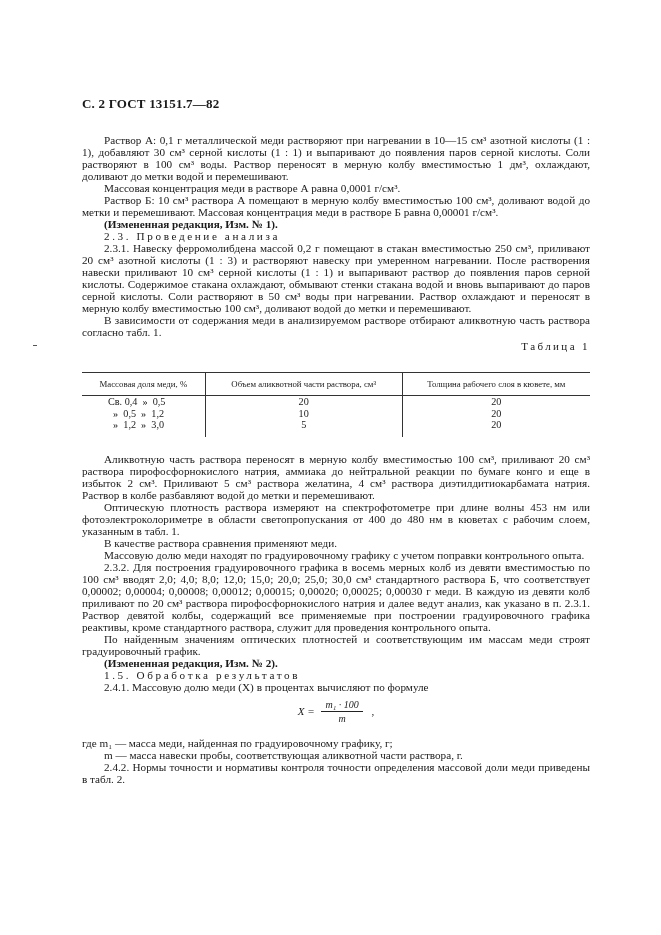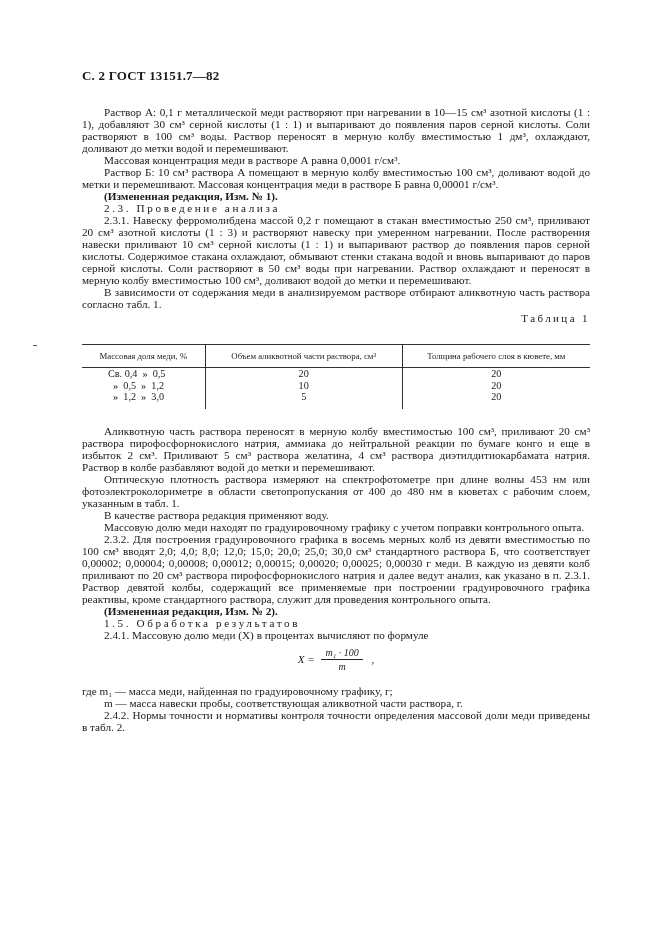--- a/index.html
+++ b/index.html
@@ -1,18 +1,18 @@
 <!DOCTYPE html>
 <html><head>
 <meta charset="utf-8">
 <style>
   html, body { margin: 0; padding: 0; background: #ffffff; }
   body { width: 661px; height: 935px; position: relative; overflow: hidden;
          font-family: "Liberation Serif", "DejaVu Serif", serif; color: #1a1a1a; }
-  .page { position: absolute; left: 82px; top: 68px; width: 508px; }
+  .page { position: absolute; left: 82px; top: 96px; width: 508px; }
   .hdr { font-weight: bold; font-size: 13px; margin-bottom: 22px; letter-spacing: 0.2px; }
   p { margin: 0; font-size: 11.2px; line-height: 12px; text-align: justify; text-indent: 22px; }
   p.noind { text-indent: 0; }
   .bold { font-weight: bold; }
   .spaced { letter-spacing: 2.6px; }
   .tcap { text-align: right; font-size: 11px; letter-spacing: 2.4px; margin: 2px 0 20px 0; }
   table { width: 100%; border-collapse: collapse; font-size: 10.2px; margin-bottom: 16px; }
   th { font-weight: normal; font-size: 8.8px; padding: 6px 4px; border-top: 1.2px solid #333; border-bottom: 1.2px solid #333; }
   th + th, td + td { border-left: 1px solid #333; }
   td { padding: 0 4px; line-height: 11.5px; text-align: center; }
@@ -65,23 +65,24 @@
       <tr class="last">
         <td class="c1">  »  1,2  »  3,0</td>
         <td>5</td>
         <td>20</td>
       </tr>
     </tbody>
   </table>
 
   <p>Аликвотную часть раствора переносят в мерную колбу вместимостью 100 см³, приливают 20 см³ раствора пирофосфорнокислого натрия, аммиака до нейтральной реакции по бумаге конго и еще в избыток 2 см³. Приливают 5 см³ раствора желатина, 4 см³ раствора диэтилдитиокарбамата натрия. Раствор в колбе разбавляют водой до метки и перемешивают.</p>
   <p>Оптическую плотность раствора измеряют на спектрофотометре при длине волны 453 нм или фотоэлектроколориметре в области светопропускания от 400 до 480 нм в кюветах с рабочим слоем, указанным в табл. 1.</p>
-  <p>В качестве раствора редакция применяют воду.</p>
+  <p>В качестве раствора сравнения применяют меди.</p>
   <p>Массовую долю меди находят по градуировочному графику с учетом поправки контрольного опыта.</p>
   <p>2.3.2. Для построения градуировочного графика в восемь мерных колб из девяти вместимостью по 100 см³ вводят 2,0; 4,0; 8,0; 12,0; 15,0; 20,0; 25,0; 30,0 см³ стандартного раствора Б, что соответствует 0,00002; 0,00004; 0,00008; 0,00012; 0,00015; 0,00020; 0,00025; 0,00030 г меди. В каждую из девяти колб приливают по 20 см³ раствора пирофосфорнокислого натрия и далее ведут анализ, как указано в п. 2.3.1. Раствор девятой колбы, содержащий все применяемые при построении градуировочного графика реактивы, кроме стандартного раствора, служит для проведения контрольного опыта.</p>
+  <p>По найденным значениям оптических плотностей и соответствующим им массам меди строят градуировочный график.</p>
   <p class="bold">(Измененная редакция, Изм. № 2).</p>
   <p class="spaced">1.5. Обработка результатов</p>
   <p>2.4.1. Массовую долю меди (X) в процентах вычисляют по формуле</p>
 
   <div class="formula">
     <span class="xlab">X =</span>
     <span class="frac">
       <span class="num">m₁ · 100</span>
       <span class="den">m</span>
     </span>

